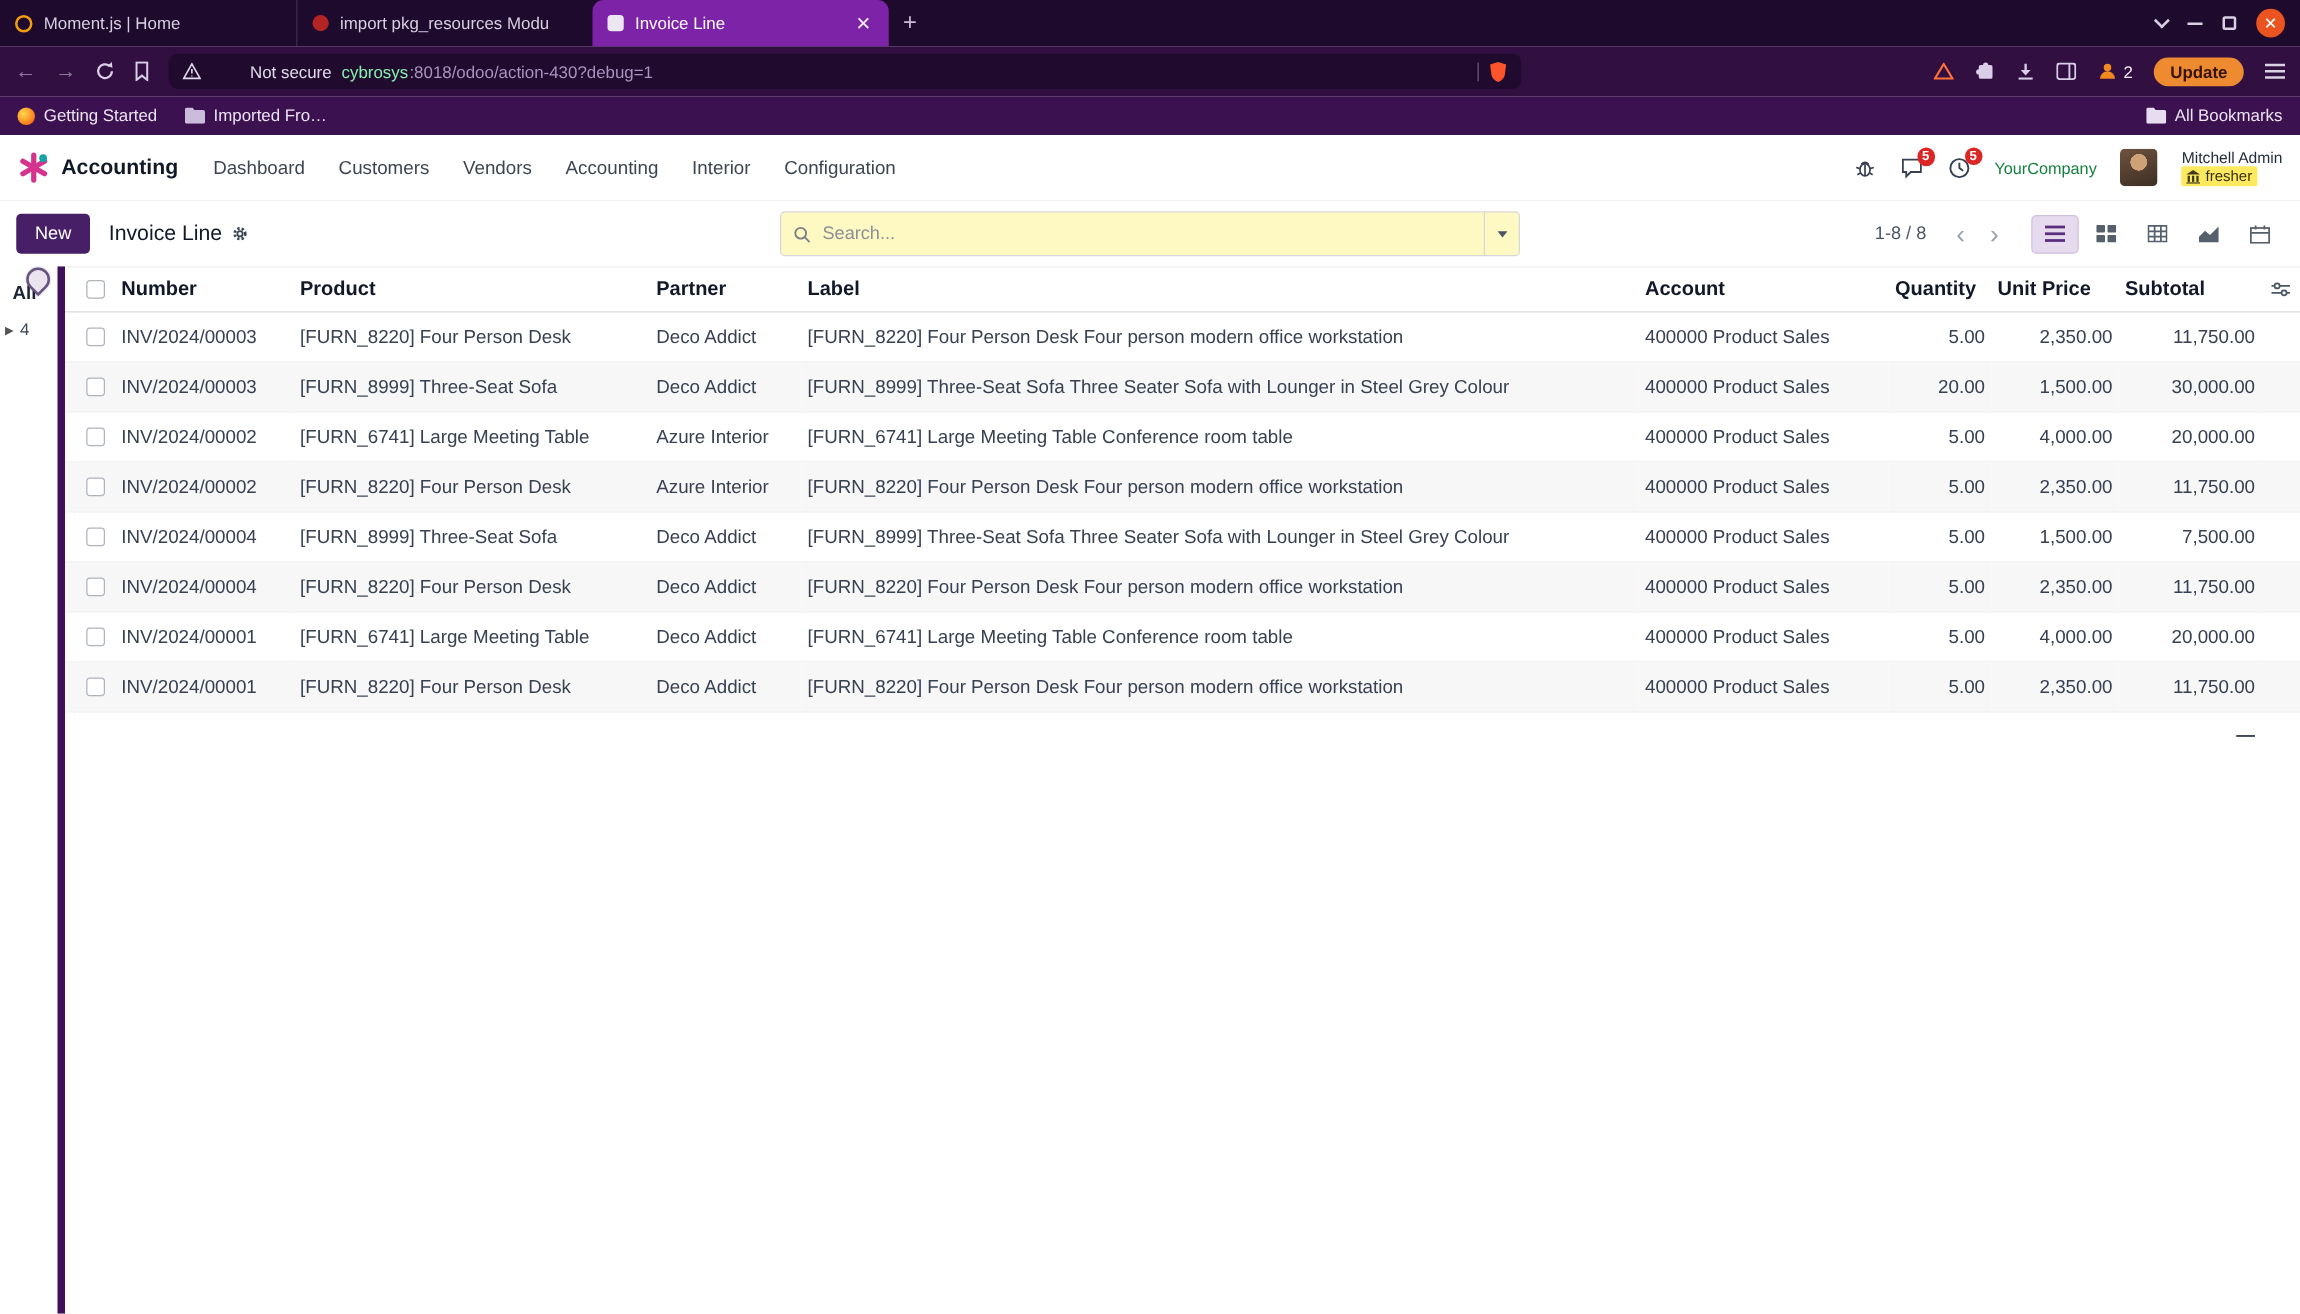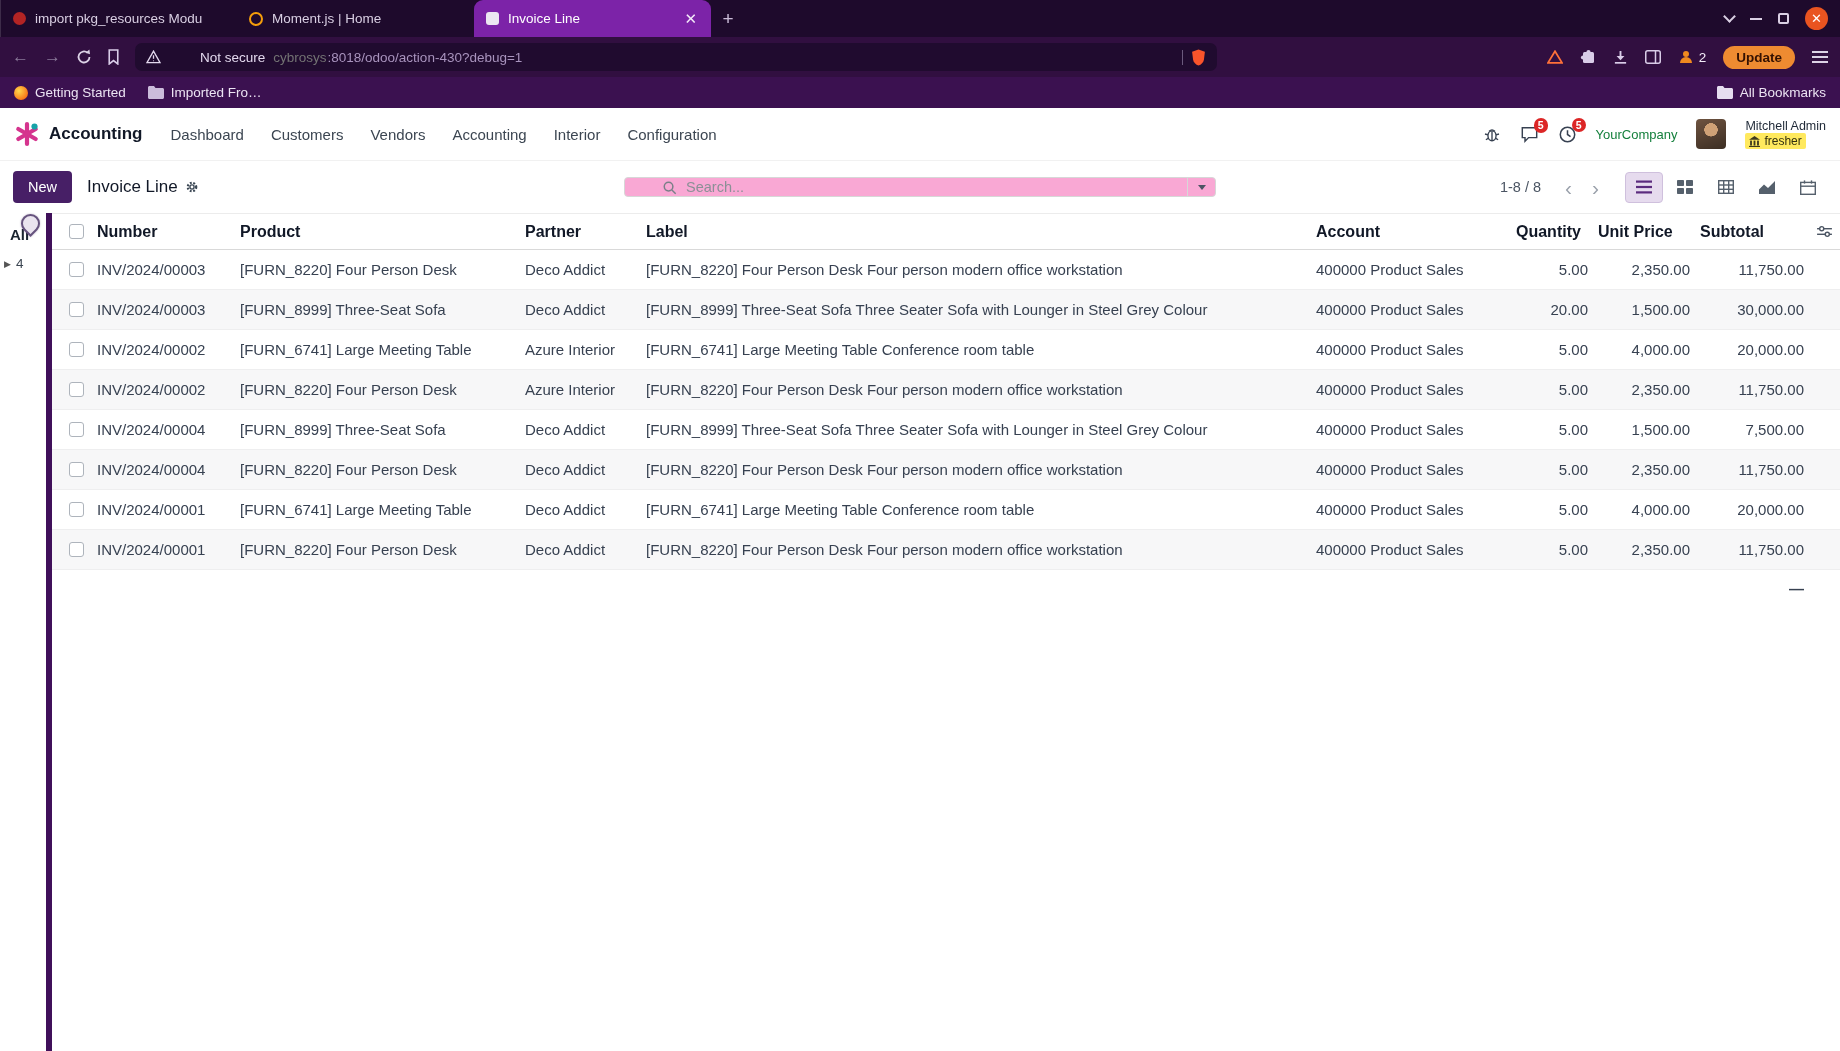--- a/index.html
+++ b/index.html
@@ -21,21 +21,21 @@
   .chev-down { width:9px; height:9px; border-right:2px solid #d9cfe3; border-bottom:2px solid #d9cfe3; transform:rotate(45deg); margin-top:-4px; }
   .win-min { width:12px; height:2px; background:#d9cfe3; }
   .win-max { width:11px; height:11px; border:2px solid #d9cfe3; border-radius:2px; }
   .win-close { width:23px; height:23px; background:#e95420; border-radius:50%; color:#fff; font-size:13px; display:flex; align-items:center; justify-content:center; }
 
   
   .toolbar { height:40px; background:#310f40; display:flex; align-items:center; padding:0 12px; gap:15px; }
   .navglyph { font-size:17px; color:#8a7a9a; }
   .url-pill { flex:1; max-width:1082px; height:28px; background:#200b2f; border-radius:7px; display:flex; align-items:center; padding:0 11px; gap:8px; font-size:13.5px; }
   .sec-label { color:#e3d9ee;margin-left:31px; }
-  .url-host { color:#737373; }
+  .url-host { color:#86efac; }
   .url-path { color:#a893bd; flex:1; }
   .url-sep { width:1px; height:15px; background:#6b5a7d; }
   .tb-icons { margin-left:auto; display:flex; align-items:center; gap:17px; }
   .profile-wrap { display:flex; align-items:center; gap:5px; color:#f2ecf7; font-size:13.5px; }
   .update-btn { background:#ee8b31; color:#351202; font-size:13.5px; font-weight:bold; padding:4px 13px; border-radius:13px; }
   .burger { display:flex; flex-direction:column; gap:3px; }
   .burger div { width:16px; height:2px; background:#dcd2e6; }
 
   
   .bookmarksbar { height:31px; background:#3b1150; display:flex; align-items:center; padding:0 14px; gap:22px; color:#ece4f3; font-size:13.5px; }
@@ -54,21 +54,21 @@
   .company { font-size:13px; color:#15803d; }
   .avatar { width:30px; height:30px; border-radius:4px; background:radial-gradient(circle at 50% 36%, #cfa176 0 27%, rgba(0,0,0,0) 28%), linear-gradient(160deg,#6e5340,#3c2e23); }
   .user-block { display:flex; flex-direction:column; gap:0; }
   .user-name { font-size:12.5px; color:#1f2937; }
   .user-tag { display:flex; align-items:center; gap:4px; font-size:12px; color:#33300f; background:#ffe95e; padding:1px 4px; width:max-content; border-radius:2px; }
 
   
   .control { height:52px; background:#fff; display:flex; align-items:center; padding:0 13px; position:relative;justify-content:flex-end; }
   .btn-new { background:#471f66; color:#fff; font-size:14.5px; padding:8px 15px; border-radius:4px; border:none; }
   .view-title { font-size:17px; color:#111827; margin-left:15px; display:flex; align-items:center; gap:7px; }
-  .searchbox { position:absolute; left:50%; transform:translateX(-50%); width:592px; height:20px; border:1px solid #d7d7d7; border-radius:4px; background:#f9a8d4; display:flex; align-items:center;padding-left:28px; }
+  .searchbox { position:absolute; left:50%; transform:translateX(-50%); width:592px; height:36px; border:1px solid #d7d7d7; border-radius:4px; background:#fef9c3; display:flex; align-items:center; }
   .searchbox input { border:none; outline:none; flex:1; font-size:14.5px; color:#333; font-family:"Liberation Sans",sans-serif; background:transparent; }
   .searchbox input::placeholder { color:#8b9096; }
   .search-dd { width:28px; align-self:stretch; border-left:1px solid #d7d7d7; display:flex; align-items:center; justify-content:center; }
   .caret { width:0; height:0; border-left:4.5px solid transparent; border-right:4.5px solid transparent; border-top:5.5px solid #4b5563; }
   .cp-right { margin-left:auto; display:flex; align-items:center; }
   .pager-text { font-size:14.5px; color:#4b5563; margin-right:14px; }
   .pg-btn { font-size:21px; color:#9aa1ab; padding:0 10px; line-height:1; }
   .vswitch { display:flex; gap:3px; margin-left:16px; }
   .vs-btn { width:38px; height:31px; border-radius:4px; display:flex; align-items:center; justify-content:center; color:#55606c; }
   .vs-btn.active { background:#e6dbee; border:1px solid #cfc0dd; color:#5b2b7e; }
@@ -94,27 +94,27 @@
   .list-footer { width:1788px; text-align:right; padding:10px 36px 0 0; font-size:15px; font-weight:600; color:#374151; }
 
   svg { display:block; }
 </style>
 </head>
 <body>
 
 <div>
 
   <div class="tabstrip">
+    <div class="tab">
+      <div class="fav clock"></div>
+      <span class="t-title">Moment.js | Home</span>
+    </div>
     <div class="tab sep">
       <div class="fav pkg"></div>
       <span class="t-title">import pkg_resources Modu</span>
-    </div>
-    <div class="tab">
-      <div class="fav clock"></div>
-      <span class="t-title">Moment.js | Home</span>
     </div>
     <div class="tab active">
       <div class="fav page"></div>
       <span class="t-title">Invoice Line</span>
       <span class="tab-close">✕</span>
     </div>
     <div class="newtab">+</div>
     <div class="win-controls">
       <div class="chev-down"></div>
       <div class="win-min"></div>

